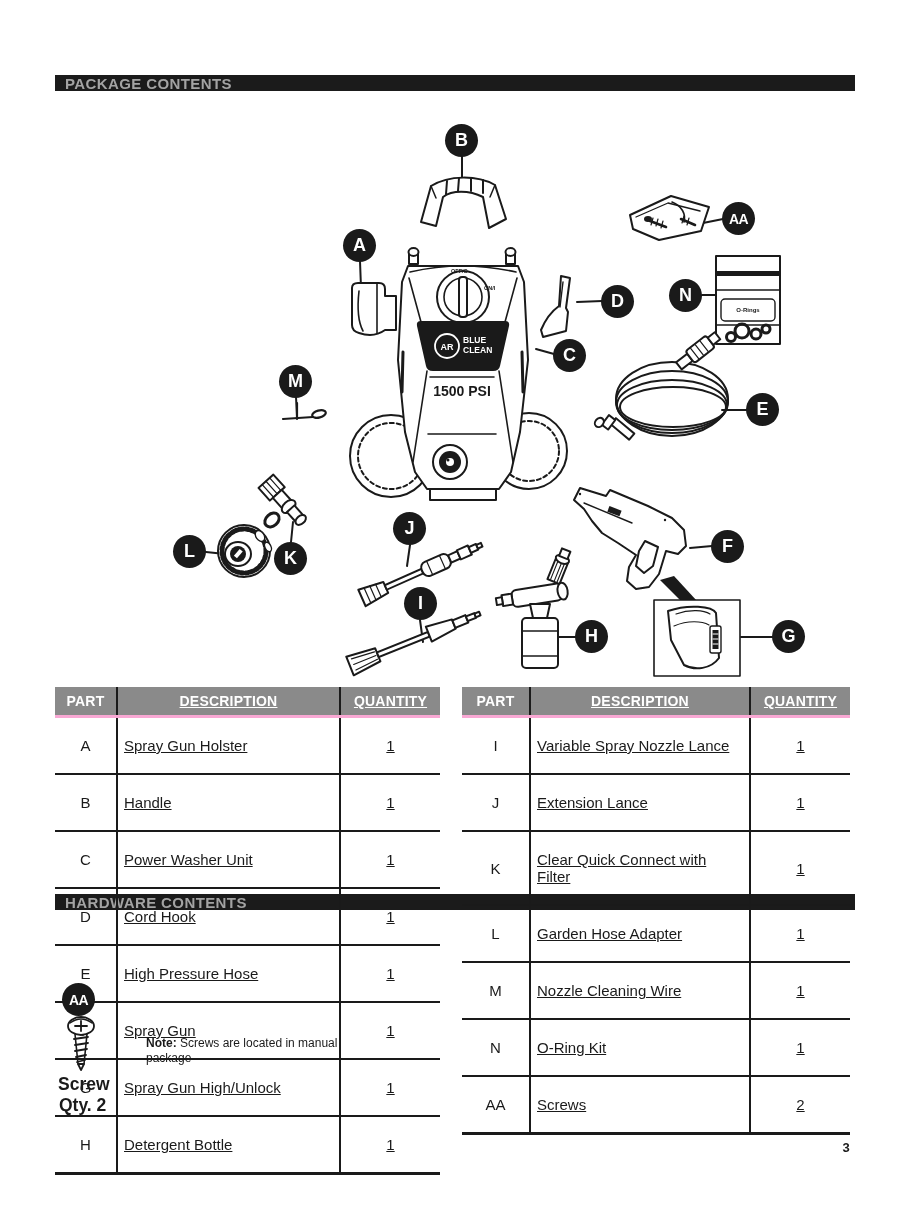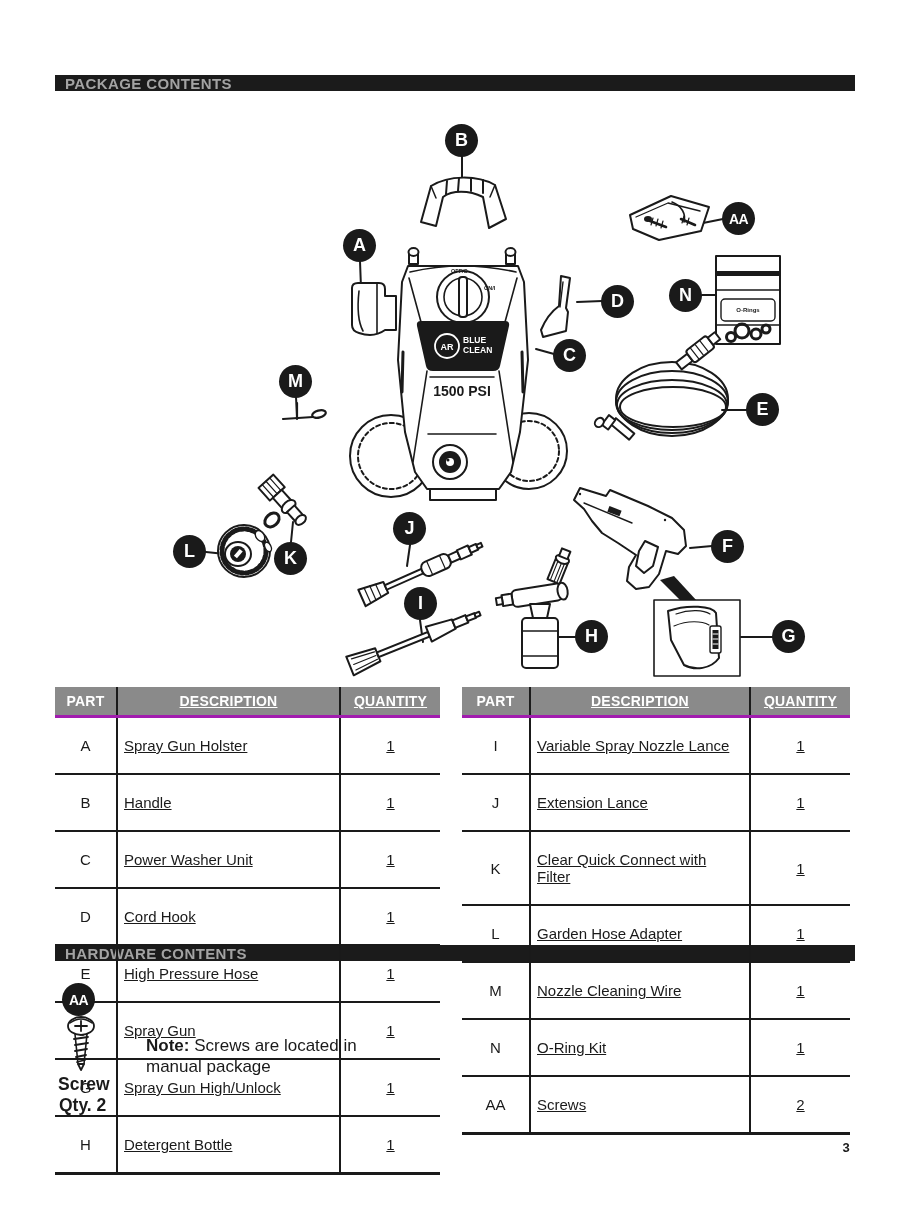--- a/index.html
+++ b/index.html
@@ -5,37 +5,37 @@
   html,body{margin:0;padding:0;background:#fff;}
   body{width:906px;height:1208px;position:relative;font-family:"Liberation Sans",sans-serif;color:#1a1a1a;overflow:hidden;}
   .abs{position:absolute;}
   .section-bar{position:absolute;left:55px;width:800px;height:16px;background:#1b1b1b;color:#a3a3a3;
     font-weight:bold;font-size:15px;letter-spacing:.4px;display:flex;align-items:center;padding-left:10px;box-sizing:border-box;}
   .callout{position:absolute;width:33px;height:33px;border-radius:50%;background:#1a1a1a;color:#fff;
     display:flex;align-items:center;justify-content:center;font-weight:bold;font-size:18px;z-index:5;}
   .callout.wide{font-size:14px;letter-spacing:-.5px;}
   .parts-table{position:absolute;border-collapse:collapse;table-layout:fixed;font-size:15px;}
   .parts-table th{background:#8a8a8a;color:#fff;font-weight:bold;font-size:14px;letter-spacing:.2px;
-    height:26px;padding:0 2px;border-bottom:3px solid #a21caf;}
+    height:26px;padding:0 2px;border-bottom:3px solid #f9a8d4;}
   .parts-table th + th, .parts-table td + td{border-left:2px solid #1a1a1a;text-decoration:underline;}
   .parts-table td{height:25px;padding:19px 6px;box-sizing:border-box;border-bottom:2px solid #1a1a1a;vertical-align:middle;}
   .parts-table tr:last-child td{border-bottom:3px solid #1a1a1a;}
   .parts-table td.c, .parts-table th.c{text-align:center;padding:1px 2px;}
-  .note{position:absolute;left:146px;top:1036px;width:212px;font-size:17px;line-height:1.22;}
+  .note{position:absolute;left:146px;top:1036px;width:212px;font-size:12px;line-height:1.22;}
   .cap{position:absolute;font-size:17.5px;line-height:1.2;font-weight:bold;}
   svg text{font-family:"Liberation Sans",sans-serif;}
   .pageno{position:absolute;left:836px;top:1140px;font-size:13px;font-weight:bold;width:20px;text-align:center;}
 </style>
 </head>
 <body>
 
 <div class="section-bar" style="top:75px">
   <span>PACKAGE CONTENTS</span>
 </div>
-<div class="section-bar" style="top:945px">
+<div class="section-bar" style="top:894px">
   <span>HARDWARE CONTENTS</span>
 </div>
 
 <svg class="abs" style="left:0;top:0" width="906" height="700" viewBox="0 0 906 700" fill="none" stroke="#1a1a1a" stroke-width="2" stroke-linejoin="round" stroke-linecap="round">
 
   <g stroke-width="2">
     <line x1="462" y1="156" x2="462" y2="180"></line>
     <line x1="360" y1="261" x2="361" y2="288"></line>
     <line x1="723" y1="219" x2="703" y2="223"></line>
     <line x1="702" y1="295" x2="717" y2="295"></line>

